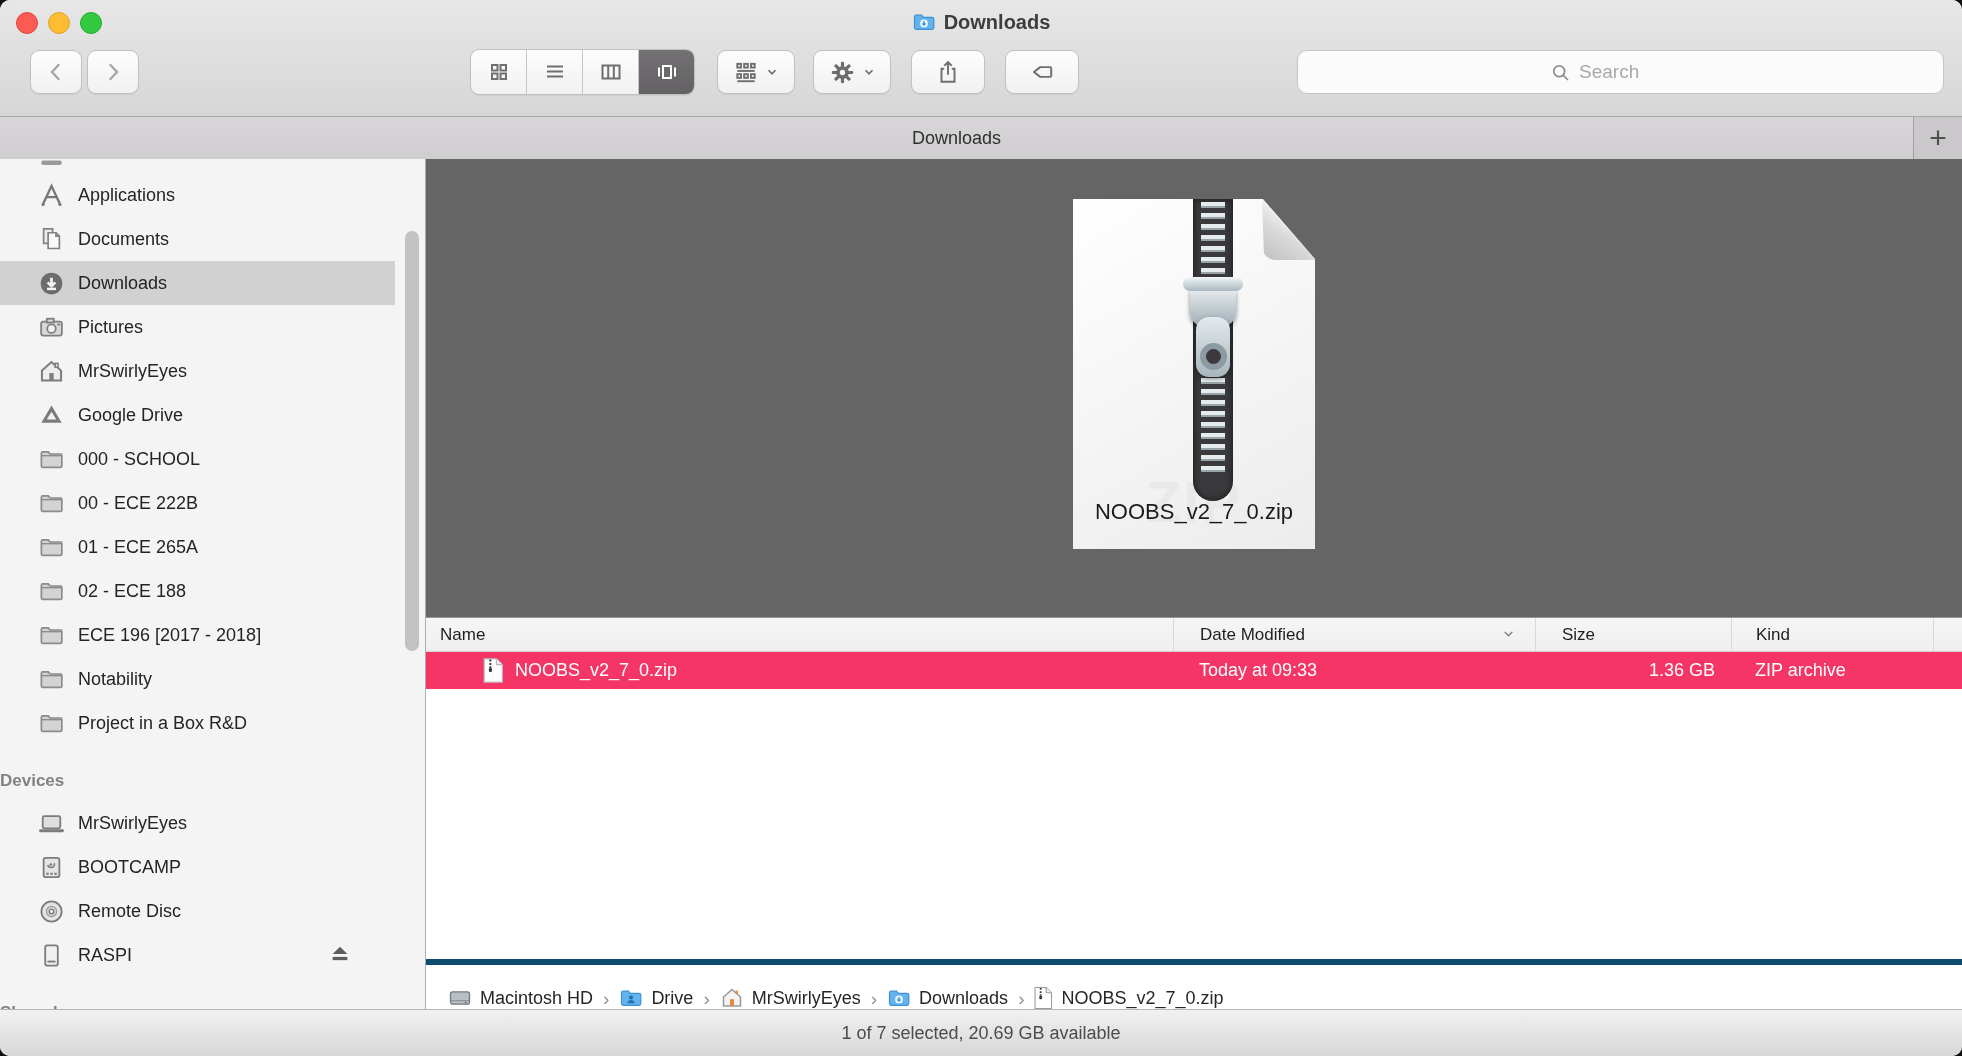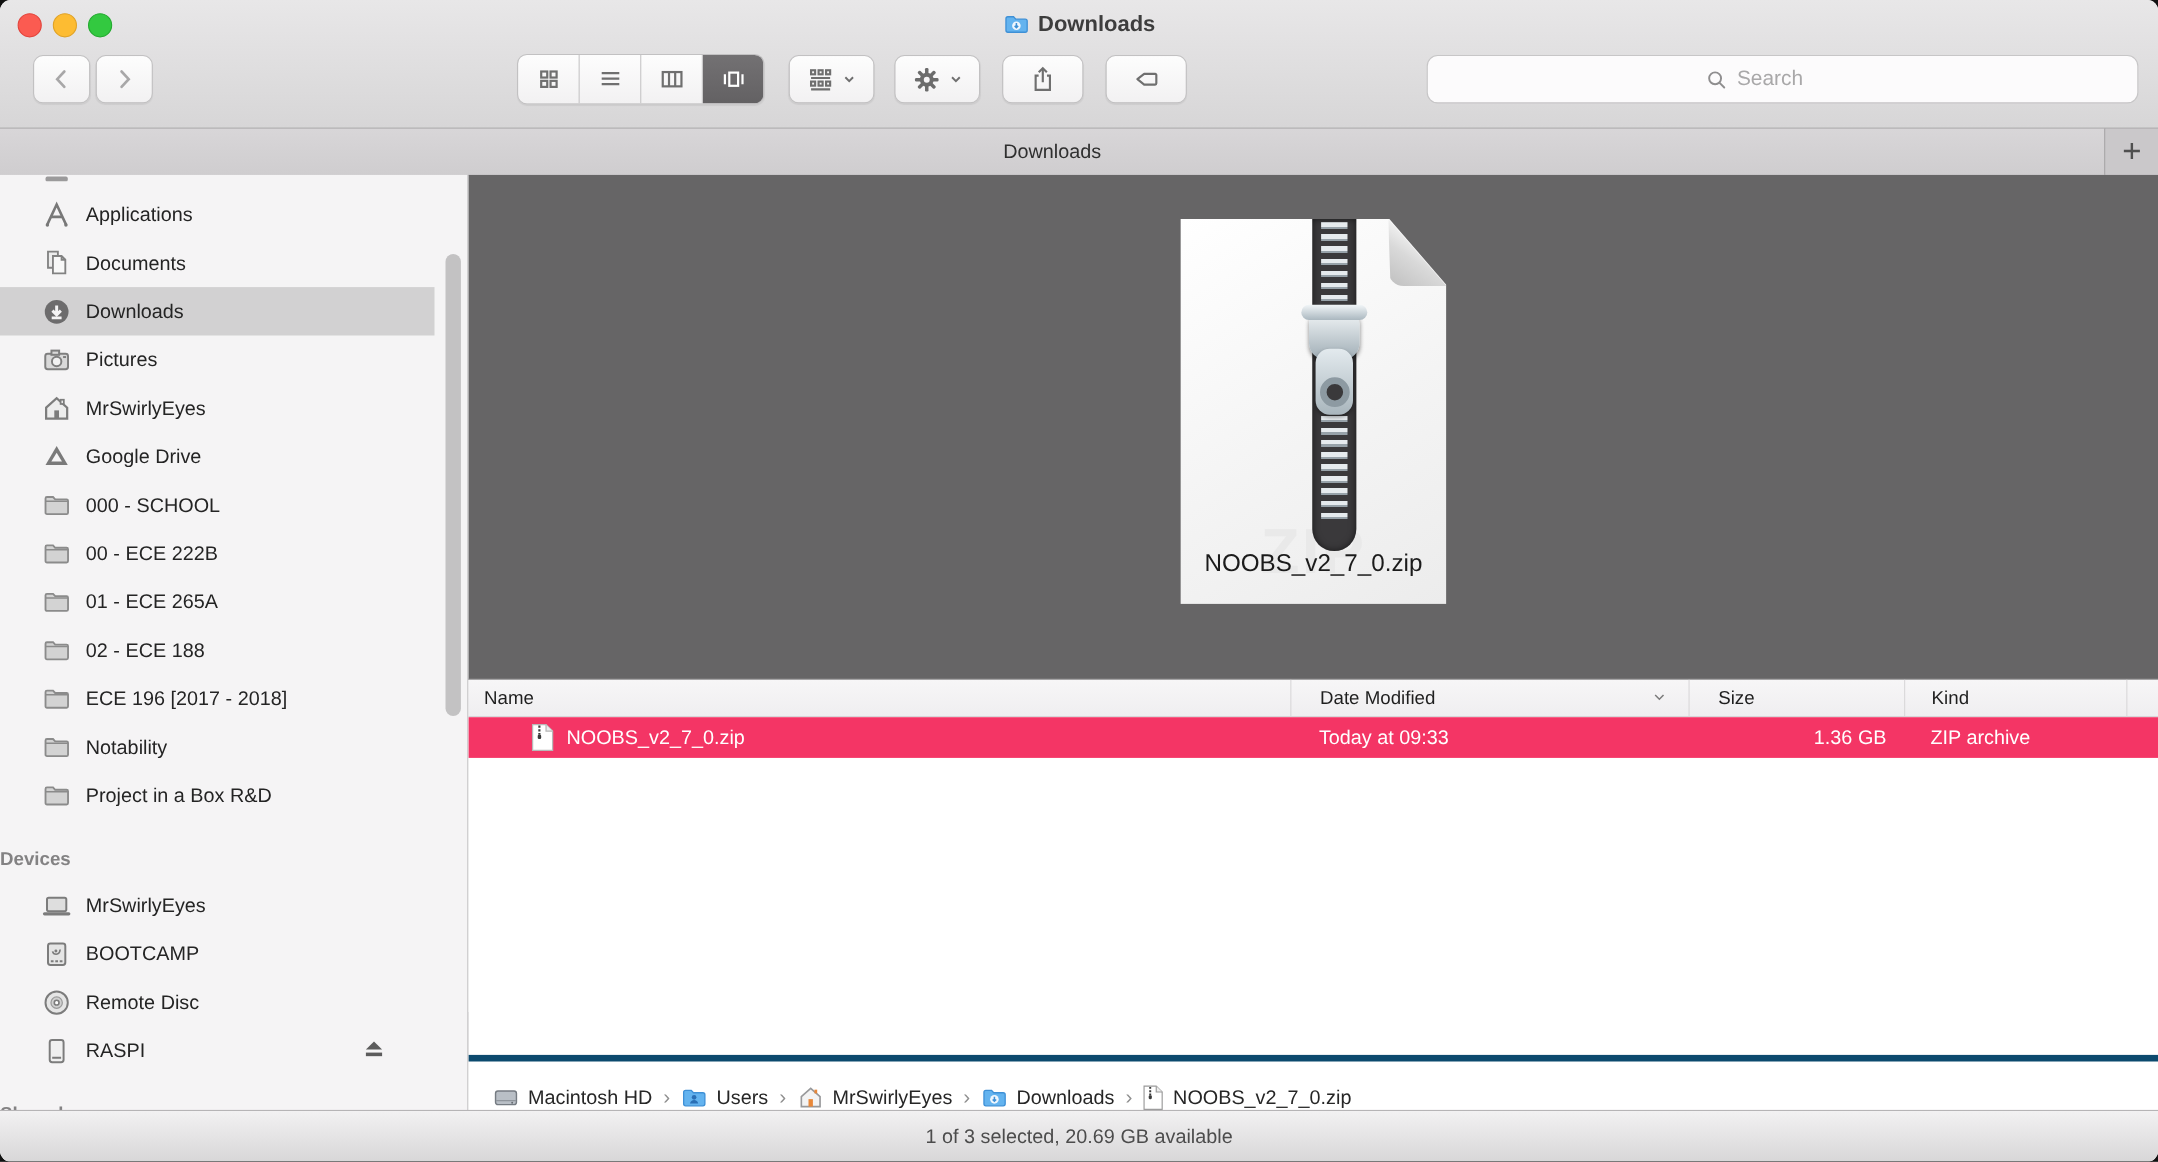--- a/index.html
+++ b/index.html
@@ -480,21 +480,21 @@
             </svg>
         <span>Macintosh HD</span>
       </span>
       <span class="crumb-sep">›</span>
       <span class="crumb">
         <svg width="24" height="24" viewBox="0 0 24 24">
               <path d="M2.5 7c0-1 .8-1.8 1.8-1.8H9.4l2 2.2H20c1 0 1.8.8 1.8 1.8v8.3c0 1-.8 1.8-1.8 1.8H4.3c-1 0-1.8-.8-1.8-1.8Z" fill="#63b3ef" stroke="#3e90d6" stroke-width="1.2"></path>
               <circle cx="12" cy="11.6" r="2.1" fill="#2a6fb5"></circle>
               <path d="M8.3 17.2c.3-2 1.9-3.1 3.7-3.1s3.4 1.1 3.7 3.1Z" fill="#2a6fb5"></path>
             </svg>
-        <span>Users</span>
+        <span>Drive</span>
       </span>
       <span class="crumb-sep">›</span>
       <span class="crumb">
         <svg width="24" height="24" viewBox="0 0 24 24">
               <path d="M3.5 11 12 3.5 20.5 11V20h-17Z" fill="#f3f3f3" stroke="#98999b" stroke-width="1.5"></path>
               <rect x="15.4" y="4.6" width="2.5" height="3.4" fill="#e8883a"></rect>
               <rect x="10" y="13.2" width="4" height="6.8" fill="#e8883a"></rect>
             </svg>
         <span>MrSwirlyEyes</span>
       </span>
@@ -514,17 +514,17 @@
               <path d="M11.5 1v5h5.1" fill="#ededed" stroke="#9a9a9a" stroke-width="1"></path>
               <path d="M6.3 1.6v7.2" stroke="#3a3a3a" stroke-width="1.7" stroke-dasharray="1.7 1.2"></path>
               <rect x="5" y="8.8" width="2.7" height="3.4" rx="1" fill="#3a3a3a"></rect>
             </svg>
         <span>NOOBS_v2_7_0.zip</span>
       </span>
     </div>
   </div>
 
   <div class="statusbar">
-    <span>1 of 3 selected, 20.69 GB available</span>
+    <span>1 of 7 selected, 20.69 GB available</span>
   </div>
 
 </div>
 </div>
 
 </body></html>

